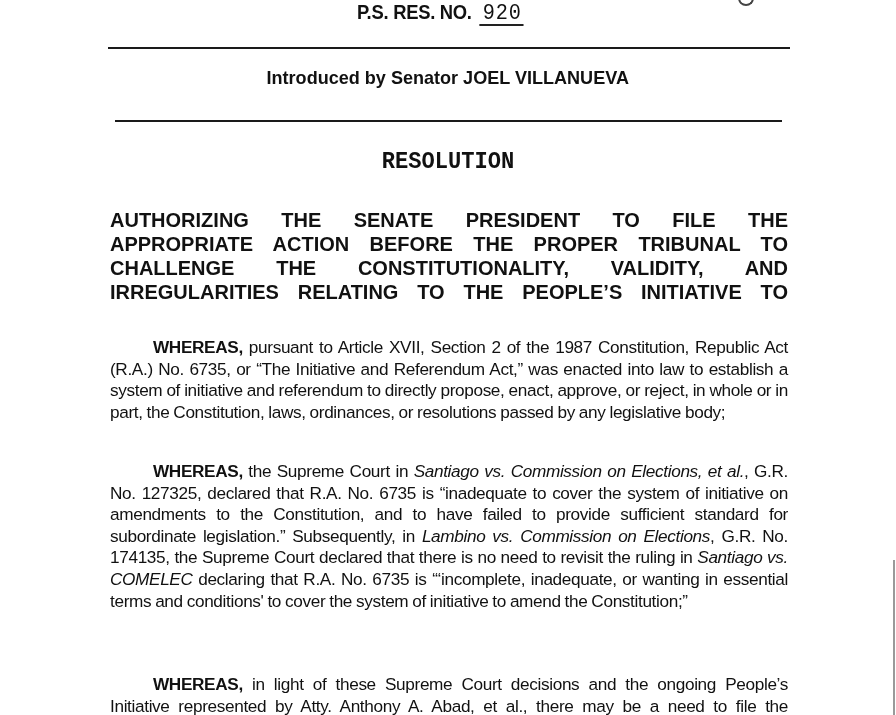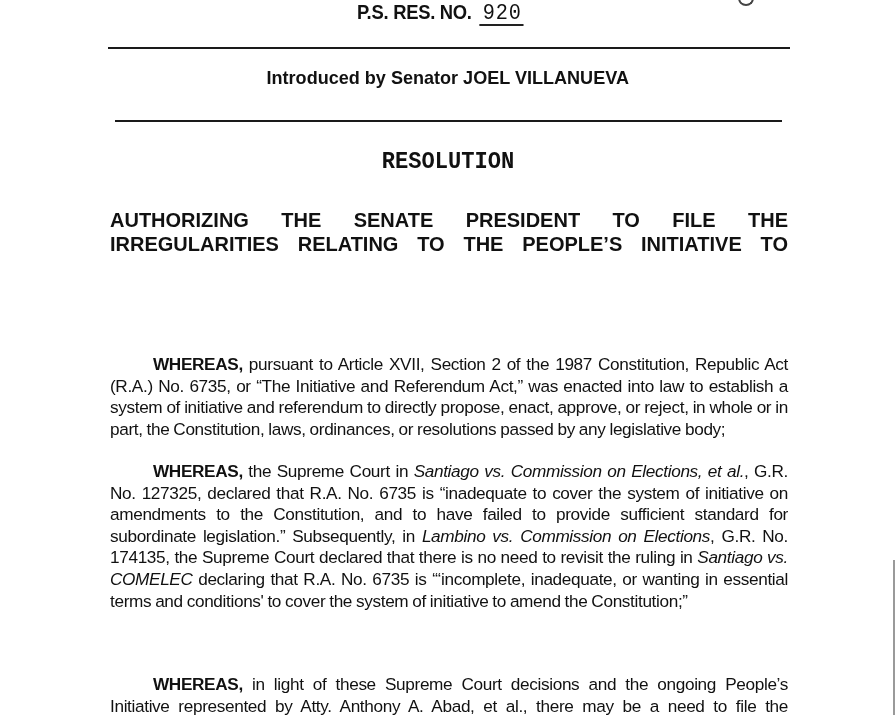--- a/index.html
+++ b/index.html
@@ -51,21 +51,21 @@
   .title .ln { display: block; white-space: nowrap; }
   .title .ln.just { text-align-last: justify; text-align: justify; white-space: normal; }
 
   .para {
     position: absolute; left: 110px; width: 678px;
     font-size: 17.2px; line-height: 21.6px; text-align: justify;
     letter-spacing: -0.35px; word-spacing: -0.5px;
   }
   .para .first { text-indent: 43px; }
   .para b { font-weight: bold; }
-  .p1 { top: 337px; margin-top: 17px; }
+  .p1 { top: 337px; }
   .p2 { top: 461px; }
   .p3 { top: 674px; }
 
   .edge-mark {
     position: absolute; left: 893px; top: 560px; width: 2px; height: 155px;
     background: #9a9a9a;
   }
 </style>
 </head>
 <body>
@@ -84,20 +84,22 @@
   </div>
 
   <div class="rule r2"></div>
 
   <div class="heading">
     <span>RESOLUTION</span>
   </div>
 
   <div class="title">
     <span class="ln just">AUTHORIZING THE SENATE PRESIDENT TO FILE THE</span>
+    <span class="ln just">APPROPRIATE ACTION BEFORE THE PROPER TRIBUNAL TO</span>
+    <span class="ln just">CHALLENGE THE CONSTITUTIONALITY, VALIDITY, AND</span>
     <span class="ln just">IRREGULARITIES RELATING TO THE PEOPLE’S INITIATIVE TO</span>
   </div>
 
   <div class="para p1">
     <div class="first"><b>WHEREAS,</b><span> pursuant to Article XVII, Section 2 of the 1987 Constitution, Republic Act (R.A.) No. 6735, or “The Initiative and Referendum Act,” was enacted into law to establish a system of initiative and referendum to directly propose, enact, approve, or reject, in whole or in part, the Constitution, laws, ordinances, or resolutions passed by any legislative body;</span></div>
   </div>
 
   <div class="para p2">
     <div class="first"><b>WHEREAS,</b><span> the Supreme Court in </span><i>Santiago vs. Commission on Elections, et al.</i><span>, G.R. No. 127325, declared that R.A. No. 6735 is “inadequate to cover the system of initiative on amendments to the Constitution, and to have failed to provide sufficient standard for subordinate legislation.” Subsequently, in </span><i>Lambino vs. Commission on Elections</i><span>, G.R. No. 174135, the Supreme Court declared that there is no need to revisit the ruling in </span><i>Santiago vs. COMELEC</i><span> declaring that R.A. No. 6735 is “‘incomplete, inadequate, or wanting in essential terms and conditions' to cover the system of initiative to amend the Constitution;”</span></div>
   </div>

